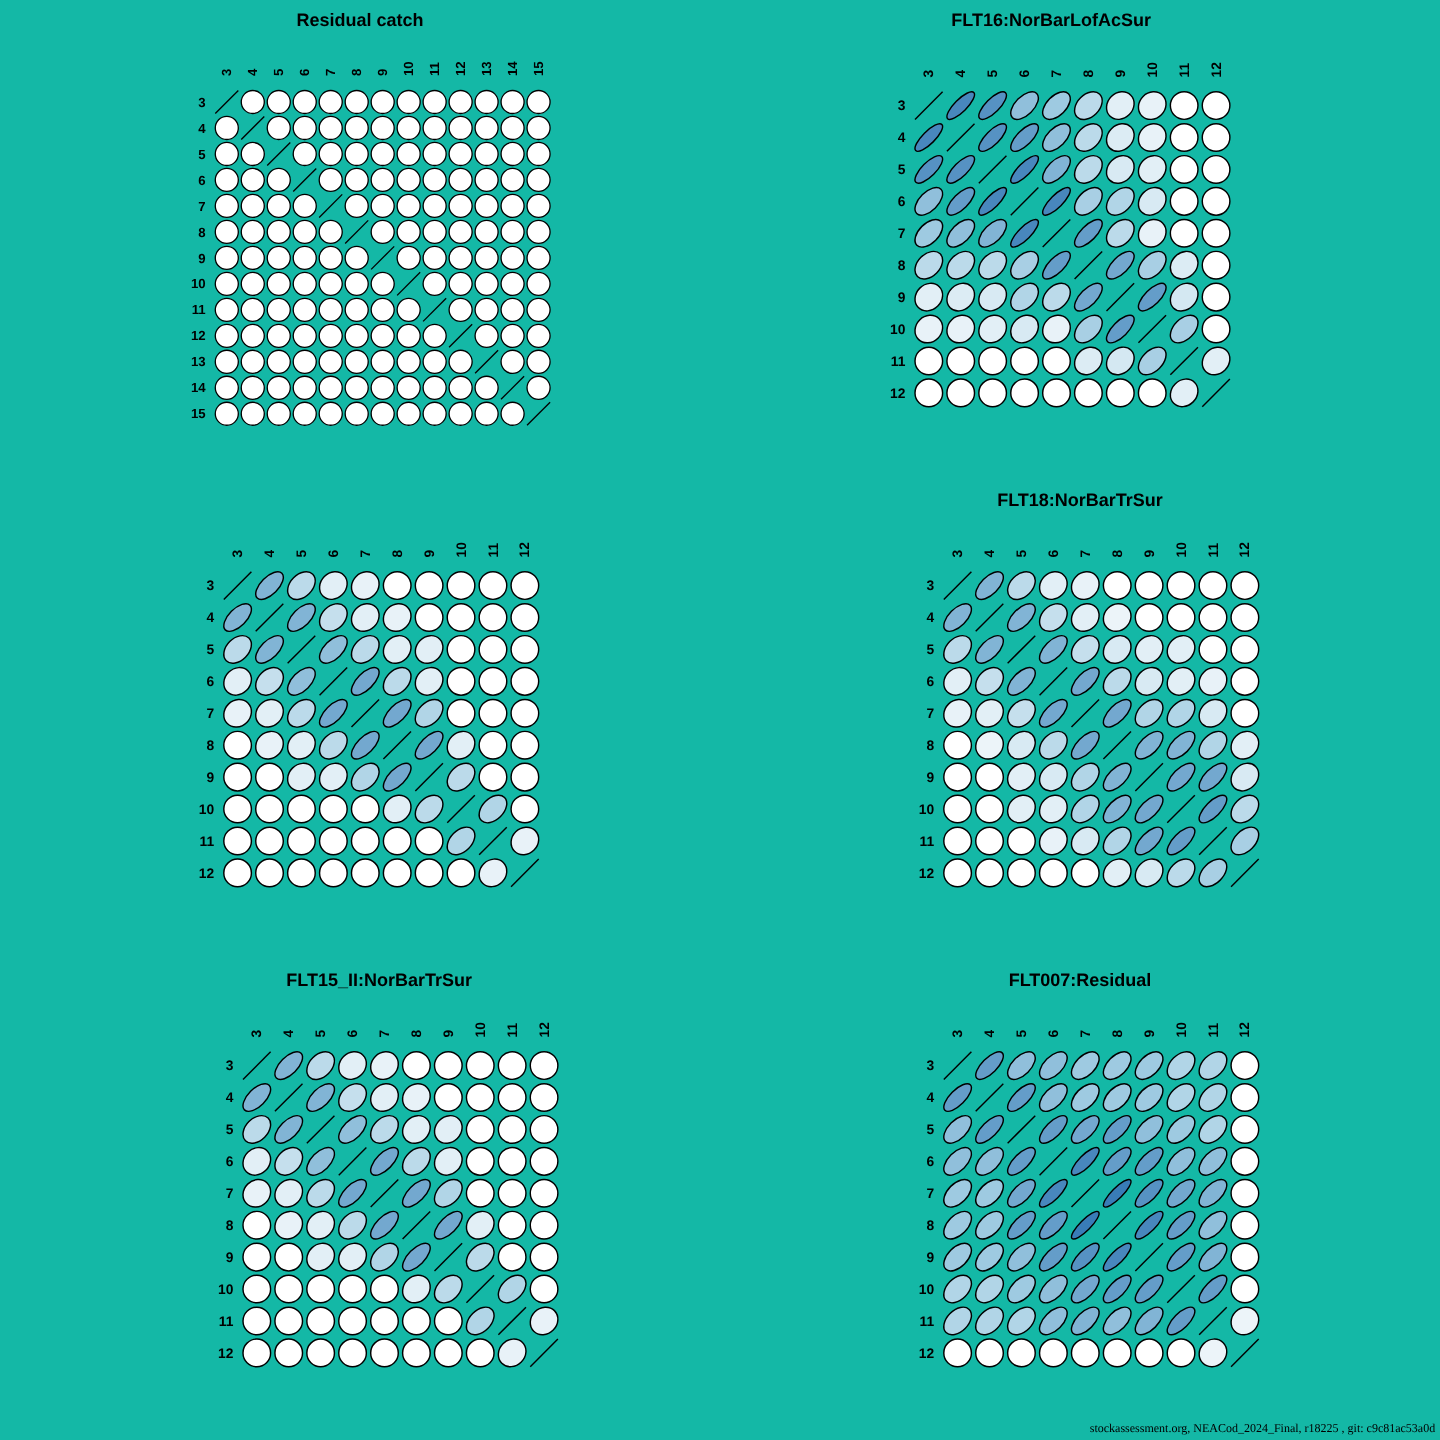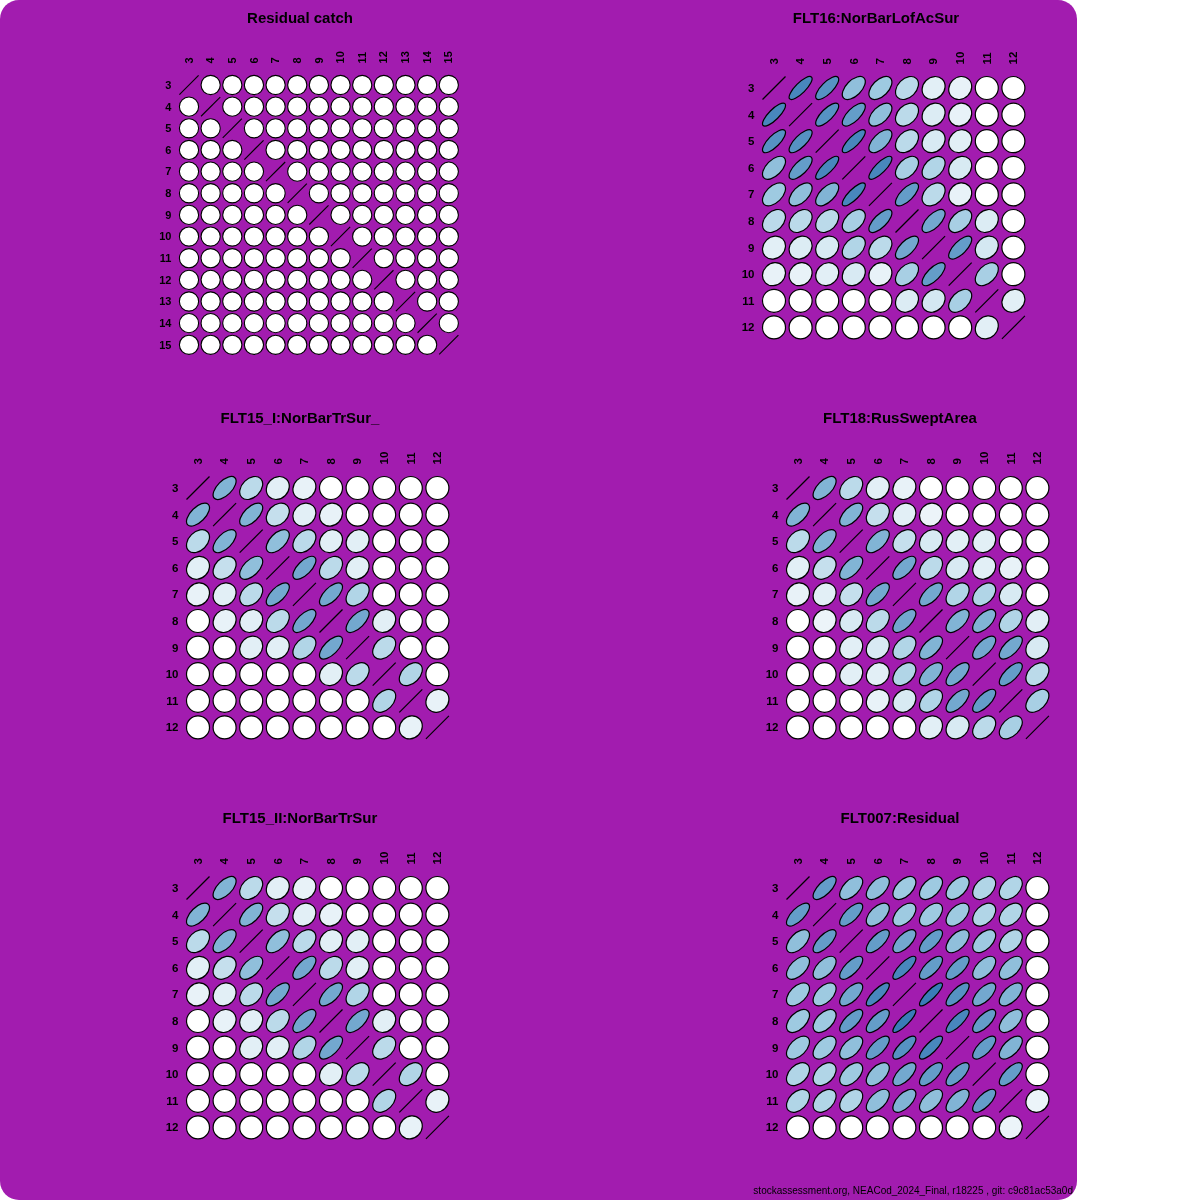--- a/index.html
+++ b/index.html
@@ -1,24 +1,24 @@
 <!DOCTYPE html>
 <html><head>
 <meta charset="utf-8">
 <style>
   html,body{margin:0;padding:0;background:#fff;}
-  .page{position:relative;width:1077px;height:1200px;background:#a21caf;overflow:hidden;
-        font-family:"Liberation Sans",sans-serif;border-radius:19px;}
+  .page{position:relative;width:1200px;height:1200px;background:#14b8a6;overflow:hidden;
+        font-family:"Liberation Sans",sans-serif;}
   .panel{position:absolute;width:600px;height:400px;}
   .panel-title{position:absolute;top:9px;left:0;width:100%;text-align:center;
                font-size:15px;font-weight:700;color:#000;}
   .panel svg{position:absolute;left:0;top:0;}
   .panel svg text{font-family:"Liberation Sans",sans-serif;font-weight:700;fill:#000;}
   .footer{position:absolute;right:4px;bottom:4px;font-size:10px;color:#000;
-          font-family:Liberation Sans, sans-serif;}
+          font-family:Liberation Serif, serif;}
 </style>
 </head>
 <body>
 
 <div class="page">
 
   <div class="panel" style="left:0;top:0">
     <div class="panel-title">Residual catch</div>
     <svg width="600" height="400">
         <text x="192.63" y="63.400000000000006" text-anchor="start" transform="rotate(-90 192.63 63.400000000000006)" font-size="11">3</text>
@@ -339,21 +339,20 @@
         <ellipse cx="304.4" cy="327.4" rx="11.50" ry="11.50" transform="rotate(-45 304.4 327.4)" fill="rgb(255,255,255)" stroke="#000000" stroke-width="1.2"></ellipse>
         <ellipse cx="331" cy="327.4" rx="11.50" ry="11.50" transform="rotate(-45 331 327.4)" fill="rgb(255,255,255)" stroke="#000000" stroke-width="1.2"></ellipse>
         <ellipse cx="357.6" cy="327.4" rx="11.50" ry="11.50" transform="rotate(-45 357.6 327.4)" fill="rgb(255,255,255)" stroke="#000000" stroke-width="1.2"></ellipse>
         <ellipse cx="384.20000000000005" cy="327.4" rx="11.50" ry="11.50" transform="rotate(-45 384.20000000000005 327.4)" fill="rgb(255,255,255)" stroke="#000000" stroke-width="1.2"></ellipse>
         <ellipse cx="410.8" cy="327.4" rx="12.33" ry="10.60" transform="rotate(-45 410.8 327.4)" fill="rgb(226,239,246)" stroke="#000000" stroke-width="1.2"></ellipse>
         <line x1="425.9" y1="338.9" x2="448.9" y2="315.9" stroke="#000000" stroke-width="1.2"></line>
       </svg>
   </div>
 
   <div class="panel" style="left:0;top:400px">
-    <div class="panel-title">FLT15_I:NorBarTrSur_</div>
     <svg width="600" height="400">
         <text x="201.795" y="64.5" text-anchor="start" transform="rotate(-90 201.795 64.5)" font-size="11.5">3</text>
         <text x="228.39499999999998" y="64.5" text-anchor="start" transform="rotate(-90 228.39499999999998 64.5)" font-size="11.5">4</text>
         <text x="254.99499999999998" y="64.5" text-anchor="start" transform="rotate(-90 254.99499999999998 64.5)" font-size="11.5">5</text>
         <text x="281.595" y="64.5" text-anchor="start" transform="rotate(-90 281.595 64.5)" font-size="11.5">6</text>
         <text x="308.195" y="64.5" text-anchor="start" transform="rotate(-90 308.195 64.5)" font-size="11.5">7</text>
         <text x="334.795" y="64.5" text-anchor="start" transform="rotate(-90 334.795 64.5)" font-size="11.5">8</text>
         <text x="361.39500000000004" y="64.5" text-anchor="start" transform="rotate(-90 361.39500000000004 64.5)" font-size="11.5">9</text>
         <text x="387.99500000000006" y="64.5" text-anchor="start" transform="rotate(-90 387.99500000000006 64.5)" font-size="11.5">10</text>
         <text x="414.595" y="64.5" text-anchor="start" transform="rotate(-90 414.595 64.5)" font-size="11.5">11</text>
@@ -465,21 +464,21 @@
         <ellipse cx="304.4" cy="327.4" rx="11.50" ry="11.50" transform="rotate(-45 304.4 327.4)" fill="rgb(255,255,255)" stroke="#000000" stroke-width="1.2"></ellipse>
         <ellipse cx="331" cy="327.4" rx="11.50" ry="11.50" transform="rotate(-45 331 327.4)" fill="rgb(255,255,255)" stroke="#000000" stroke-width="1.2"></ellipse>
         <ellipse cx="357.6" cy="327.4" rx="11.50" ry="11.50" transform="rotate(-45 357.6 327.4)" fill="rgb(255,255,255)" stroke="#000000" stroke-width="1.2"></ellipse>
         <ellipse cx="384.20000000000005" cy="327.4" rx="11.50" ry="11.50" transform="rotate(-45 384.20000000000005 327.4)" fill="rgb(255,255,255)" stroke="#000000" stroke-width="1.2"></ellipse>
         <ellipse cx="410.8" cy="327.4" rx="12.17" ry="10.79" transform="rotate(-45 410.8 327.4)" fill="rgb(232,242,248)" stroke="#000000" stroke-width="1.2"></ellipse>
         <line x1="425.9" y1="338.9" x2="448.9" y2="315.9" stroke="#000000" stroke-width="1.2"></line>
       </svg>
   </div>
 
   <div class="panel" style="left:600px;top:400px">
-    <div class="panel-title">FLT18:RusSweptArea</div>
+    <div class="panel-title">FLT18:NorBarTrSur</div>
     <svg width="600" height="400">
         <text x="201.795" y="64.5" text-anchor="start" transform="rotate(-90 201.795 64.5)" font-size="11.5">3</text>
         <text x="228.39499999999998" y="64.5" text-anchor="start" transform="rotate(-90 228.39499999999998 64.5)" font-size="11.5">4</text>
         <text x="254.99499999999998" y="64.5" text-anchor="start" transform="rotate(-90 254.99499999999998 64.5)" font-size="11.5">5</text>
         <text x="281.595" y="64.5" text-anchor="start" transform="rotate(-90 281.595 64.5)" font-size="11.5">6</text>
         <text x="308.195" y="64.5" text-anchor="start" transform="rotate(-90 308.195 64.5)" font-size="11.5">7</text>
         <text x="334.795" y="64.5" text-anchor="start" transform="rotate(-90 334.795 64.5)" font-size="11.5">8</text>
         <text x="361.39500000000004" y="64.5" text-anchor="start" transform="rotate(-90 361.39500000000004 64.5)" font-size="11.5">9</text>
         <text x="387.99500000000006" y="64.5" text-anchor="start" transform="rotate(-90 387.99500000000006 64.5)" font-size="11.5">10</text>
         <text x="414.595" y="64.5" text-anchor="start" transform="rotate(-90 414.595 64.5)" font-size="11.5">11</text>
@@ -590,21 +589,21 @@
         <ellipse cx="277.8" cy="327.4" rx="11.50" ry="11.50" transform="rotate(-45 277.8 327.4)" fill="rgb(255,255,255)" stroke="#000000" stroke-width="1.2"></ellipse>
         <ellipse cx="304.4" cy="327.4" rx="11.50" ry="11.50" transform="rotate(-45 304.4 327.4)" fill="rgb(255,255,255)" stroke="#000000" stroke-width="1.2"></ellipse>
         <ellipse cx="331" cy="327.4" rx="12.33" ry="10.60" transform="rotate(-45 331 327.4)" fill="rgb(226,239,246)" stroke="#000000" stroke-width="1.2"></ellipse>
         <ellipse cx="357.6" cy="327.4" rx="12.60" ry="10.29" transform="rotate(-45 357.6 327.4)" fill="rgb(216,234,243)" stroke="#000000" stroke-width="1.2"></ellipse>
         <ellipse cx="384.20000000000005" cy="327.4" rx="13.36" ry="9.27" transform="rotate(-45 384.20000000000005 327.4)" fill="rgb(187,218,234)" stroke="#000000" stroke-width="1.2"></ellipse>
         <ellipse cx="410.8" cy="327.4" rx="13.85" ry="8.53" transform="rotate(-45 410.8 327.4)" fill="rgb(168,207,228)" stroke="#000000" stroke-width="1.2"></ellipse>
         <line x1="425.9" y1="338.9" x2="448.9" y2="315.9" stroke="#000000" stroke-width="1.2"></line>
       </svg>
   </div>
 
-  <div class="panel" style="left:0;top:800px">
+  <div class="panel" style="left:16px;top:800px">
     <div class="panel-title">FLT15_II:NorBarTrSur</div>
     <svg width="600" height="400">
         <text x="201.795" y="64.5" text-anchor="start" transform="rotate(-90 201.795 64.5)" font-size="11.5">3</text>
         <text x="228.39499999999998" y="64.5" text-anchor="start" transform="rotate(-90 228.39499999999998 64.5)" font-size="11.5">4</text>
         <text x="254.99499999999998" y="64.5" text-anchor="start" transform="rotate(-90 254.99499999999998 64.5)" font-size="11.5">5</text>
         <text x="281.595" y="64.5" text-anchor="start" transform="rotate(-90 281.595 64.5)" font-size="11.5">6</text>
         <text x="308.195" y="64.5" text-anchor="start" transform="rotate(-90 308.195 64.5)" font-size="11.5">7</text>
         <text x="334.795" y="64.5" text-anchor="start" transform="rotate(-90 334.795 64.5)" font-size="11.5">8</text>
         <text x="361.39500000000004" y="64.5" text-anchor="start" transform="rotate(-90 361.39500000000004 64.5)" font-size="11.5">9</text>
         <text x="387.99500000000006" y="64.5" text-anchor="start" transform="rotate(-90 387.99500000000006 64.5)" font-size="11.5">10</text>

